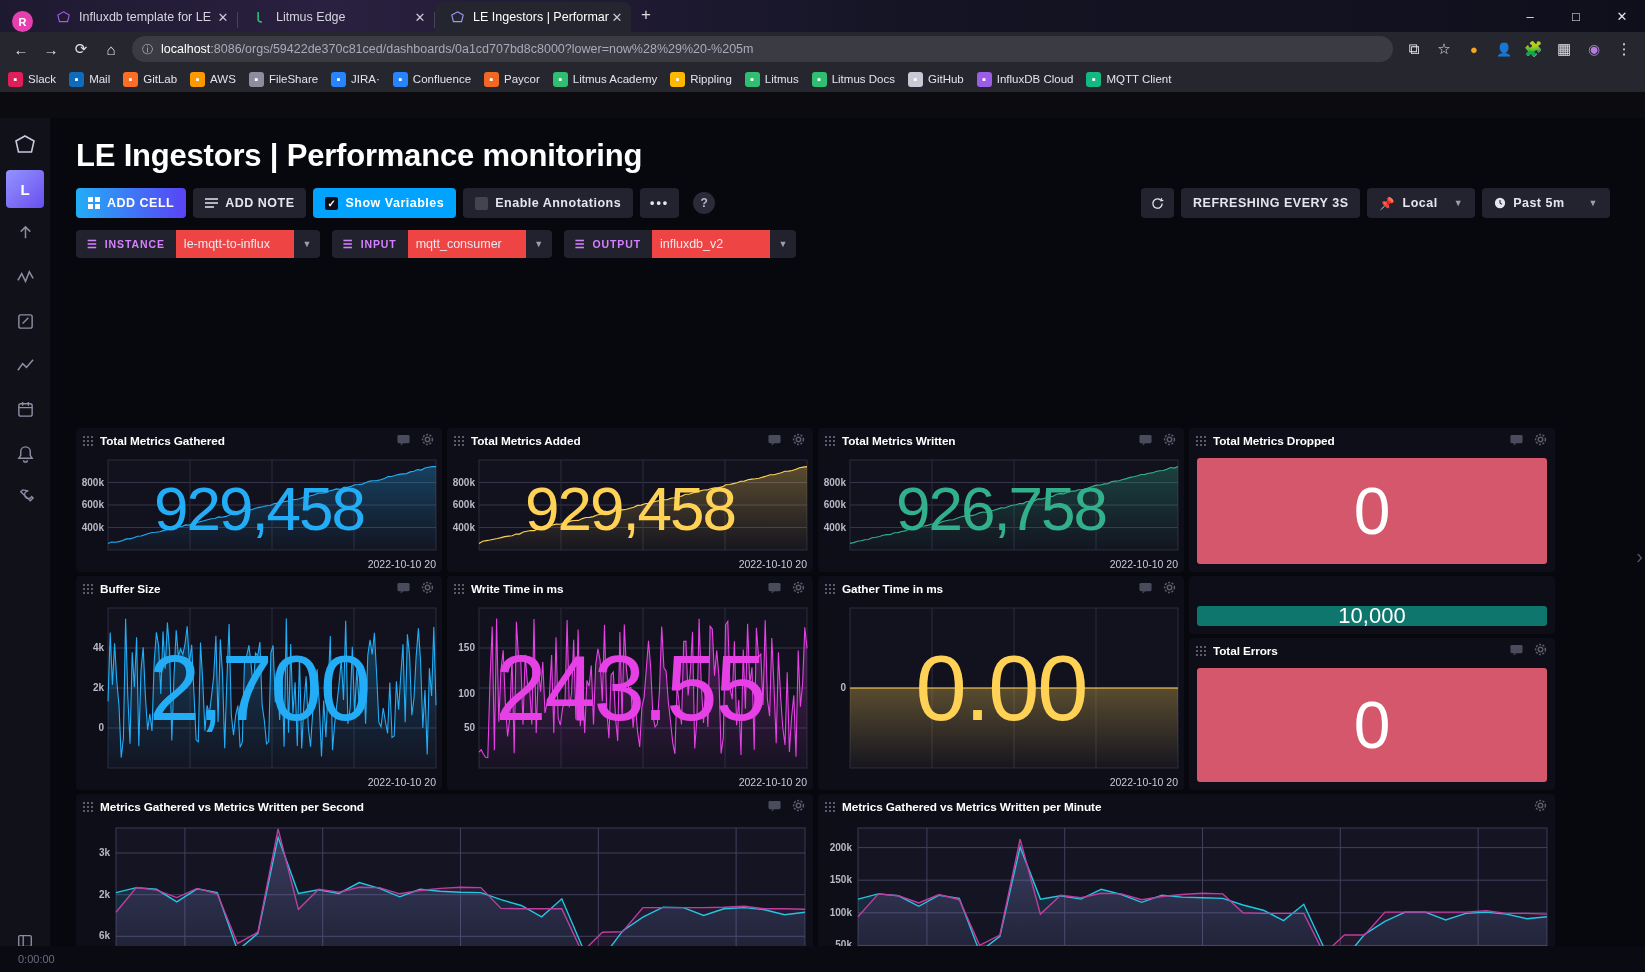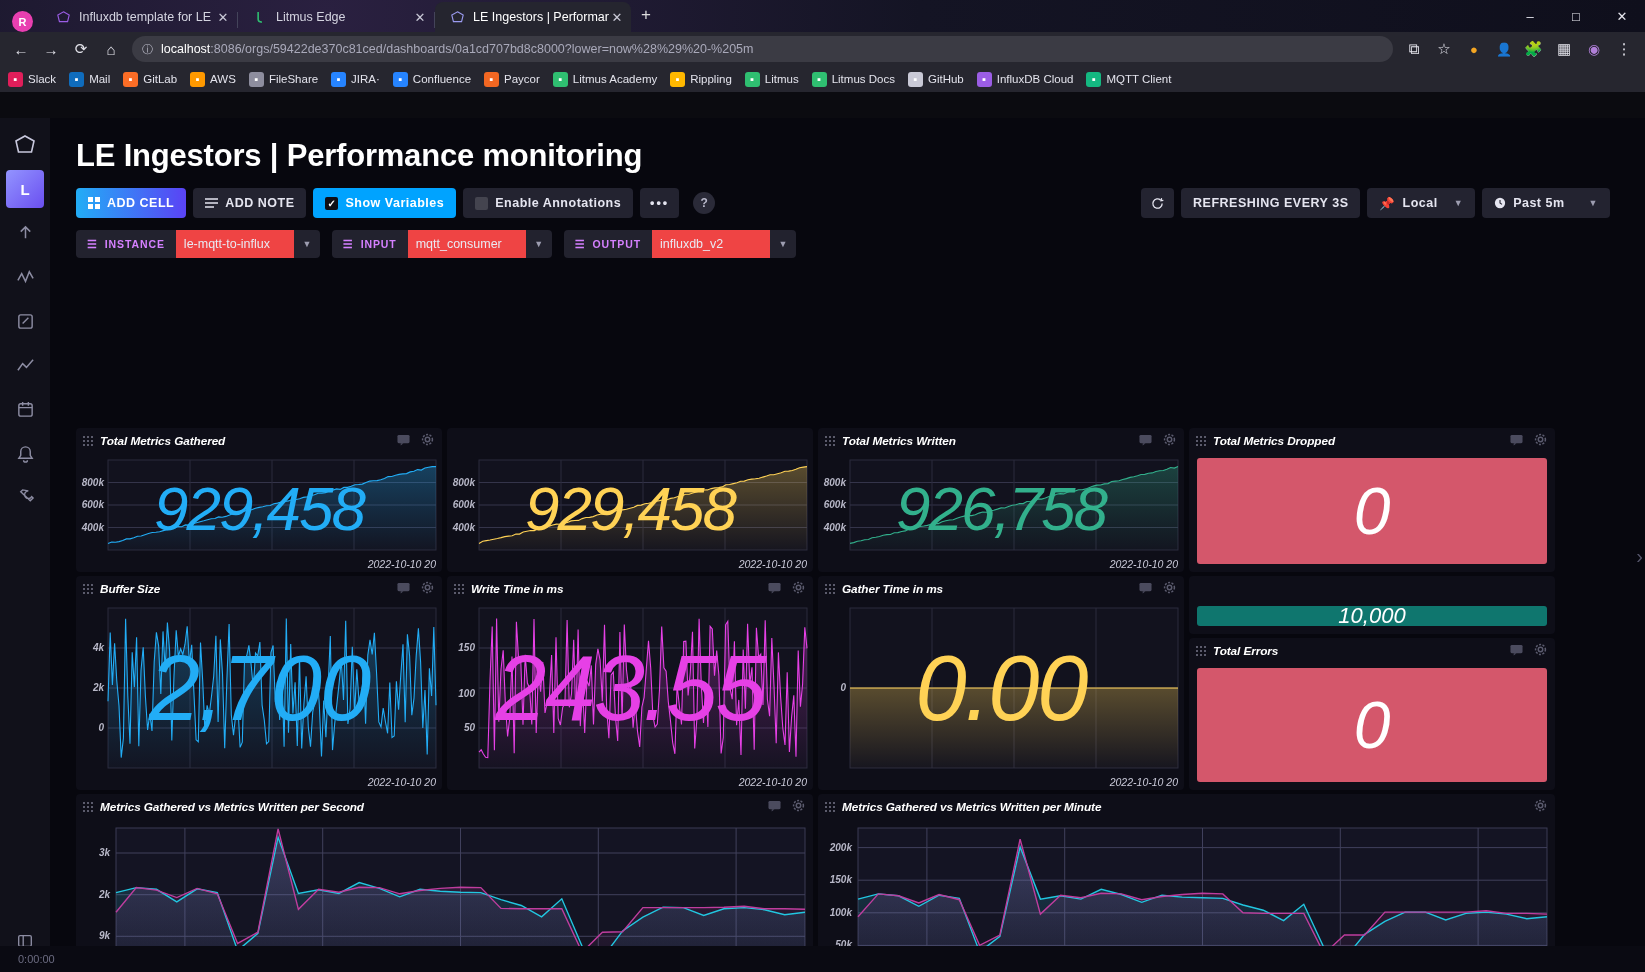--- a/index.html
+++ b/index.html
@@ -99,21 +99,21 @@
   .varvalue {
     height: 28px; background: #ef4444; display: flex; align-items: center;
     padding: 0 8px; color: #e9e9f2; font-size: 12.5px; width: 118px;
     overflow: hidden; white-space: nowrap;
   }
   .varcaret { height: 28px; width: 26px; background: #22222e; border-radius: 0 4px 4px 0;
     display: flex; align-items: center; justify-content: center; color: #9d9db0; font-size: 9px; }
 
   .grid { position: absolute; top: 310px; left: 26px; right: 22px; bottom: 0; }
 
-  .cell { position: absolute; background: #0e0e18; border-radius: 4px; overflow: hidden; font-style: italic; }
+  .cell { position: absolute; background: #0e0e18; border-radius: 4px; overflow: hidden; }
   .cellhead { height: 26px; display: flex; align-items: center; padding: 0 8px 0 6px; }
   .dragdots { width: 12px; height: 12px; margin-right: 6px; opacity: .55;
     background-image: radial-gradient(#9a9ab0 38%, transparent 40%);
     background-size: 4px 4px; }
   .celltitle { color: #fff; font-size: 11.8px; font-weight: bold; letter-spacing: -.1px; white-space: nowrap; }
   .cellicons { margin-left: auto; display: flex; align-items: center; gap: 11px; color: #555568; }
   .cellbody { position: absolute; top: 26px; left: 0; right: 0; bottom: 0; }
   .plotwrap { position: absolute; inset: 0; }
   .plotwrap svg { position: absolute; inset: 0; width: 100%; height: 100%; }
   .bignum { position: absolute; inset: 0; display: flex; align-items: center; justify-content: center;
@@ -457,20 +457,34 @@
                 </svg>
               </div>
               <div class="ytick" style="left: 0px; width: 28px; top: 22.5px;">800k</div>
               <div class="ytick" style="left: 0px; width: 28px; top: 45px;">600k</div>
               <div class="ytick" style="left: 0px; width: 28px; top: 67.5px;">400k</div>
               <div class="bignum" style="color: rgb(34, 173, 246); font-size: 62px; top: -10px;">929,458</div>
               <div class="xstamp">2022-10-10 20</div>
             </div>
           </div>
           <div class="cell" style="left: 371px; top: 0px; width: 366px; height: 144px;">
+            <div class="cellhead">
+              <span class="dragdots"></span>
+              <span class="celltitle">Total Metrics Added</span>
+              <span class="cellicons">
+                <span><svg width="13" height="12" viewBox="0 0 14 12">
+                    <rect x="0.5" y="0.5" width="13" height="9" rx="1.5" fill="#4b4b5e"></rect>
+                    <path d="M4 9.5 L4 12 L7 9.5z" fill="#4b4b5e"></path>
+                  </svg></span>
+                <span><svg width="13" height="13" viewBox="0 0 14 14">
+                    <circle cx="7" cy="7" r="2.4" fill="none" stroke="#5b5b6e" stroke-width="1.6"></circle>
+                    <circle cx="7" cy="7" r="5.3" fill="none" stroke="#5b5b6e" stroke-width="1.6" stroke-dasharray="2.2 1.6"></circle>
+                  </svg></span>
+              </span>
+            </div>
             <div class="cellbody">
               <div class="plotwrap">
                 <svg viewBox="0 0 366 118" preserveAspectRatio="none">
                   <defs>
                     <linearGradient id="g1" x1="0" y1="0" x2="0" y2="1">
                       <stop offset="0%" stop-color="#ffd255" stop-opacity="0.30"></stop>
                       <stop offset="100%" stop-color="#ffd255" stop-opacity="0.02"></stop>
                     </linearGradient>
                   </defs>
                   <rect x="32" y="6" width="328" height="90" fill="#12121e" stroke="#2b2b3c" stroke-width="1"></rect>
@@ -755,21 +769,21 @@
                   <g transform="translate(40,8)">
                     <path d="M0.0 64.6 L20.3 59.6 L40.5 61.3 L60.8 73.8 L81.1 60.8 L101.3 64.6 L121.6 122.5 L141.9 105.4 L162.1 9.2 L182.4 65.4 L202.6 61.7 L222.9 65.4 L243.2 54.6 L263.4 60.4 L283.7 68.8 L304.0 61.3 L324.2 63.3 L344.5 64.2 L364.8 64.6 L385.0 71.7 L405.3 77.5 L425.6 88.8 L445.8 70.8 L466.1 118.3 L486.4 130.0 L506.6 102.9 L526.9 89.2 L547.1 79.2 L567.4 79.6 L587.7 87.5 L607.9 80.8 L628.2 79.6 L648.5 81.7 L668.7 86.7 L689.0 84.2 L 689 150 L 0 150 Z" fill="url(#bg0_0)"></path>
                     <path d="M0.0 84.2 L20.3 59.6 L40.5 62.1 L60.8 69.6 L81.1 60.4 L101.3 65.8 L121.6 115.4 L141.9 104.2 L162.1 0.8 L182.4 81.3 L202.6 61.3 L222.9 64.2 L243.2 59.2 L263.4 59.6 L283.7 65.8 L304.0 62.5 L324.2 60.4 L344.5 59.2 L364.8 59.6 L385.0 80.4 L405.3 80.8 L425.6 80.8 L445.8 80.8 L466.1 124.2 L486.4 104.2 L506.6 103.8 L526.9 79.6 L547.1 79.6 L567.4 79.6 L587.7 79.6 L607.9 79.2 L628.2 78.3 L648.5 80.8 L668.7 80.8 L689.0 81.3 L 689 150 L 0 150 Z" fill="url(#bg0_1)"></path>
                     <path d="M0.0 64.6 L20.3 59.6 L40.5 61.3 L60.8 73.8 L81.1 60.8 L101.3 64.6 L121.6 122.5 L141.9 105.4 L162.1 9.2 L182.4 65.4 L202.6 61.7 L222.9 65.4 L243.2 54.6 L263.4 60.4 L283.7 68.8 L304.0 61.3 L324.2 63.3 L344.5 64.2 L364.8 64.6 L385.0 71.7 L405.3 77.5 L425.6 88.8 L445.8 70.8 L466.1 118.3 L486.4 130.0 L506.6 102.9 L526.9 89.2 L547.1 79.2 L567.4 79.6 L587.7 87.5 L607.9 80.8 L628.2 79.6 L648.5 81.7 L668.7 86.7 L689.0 84.2" fill="none" stroke="#22c6e0" stroke-width="1.4"></path>
                     <path d="M0.0 84.2 L20.3 59.6 L40.5 62.1 L60.8 69.6 L81.1 60.4 L101.3 65.8 L121.6 115.4 L141.9 104.2 L162.1 0.8 L182.4 81.3 L202.6 61.3 L222.9 64.2 L243.2 59.2 L263.4 59.6 L283.7 65.8 L304.0 62.5 L324.2 60.4 L344.5 59.2 L364.8 59.6 L385.0 80.4 L405.3 80.8 L425.6 80.8 L445.8 80.8 L466.1 124.2 L486.4 104.2 L506.6 103.8 L526.9 79.6 L547.1 79.6 L567.4 79.6 L587.7 79.6 L607.9 79.2 L628.2 78.3 L648.5 80.8 L668.7 80.8 L689.0 81.3" fill="none" stroke="#bf3d9e" stroke-width="1.4"></path>
                   </g>
                 </svg>
               </div>
               <div class="ytick" style="left: 0px; width: 34px; top: 27px;">3k</div>
               <div class="ytick" style="left: 0px; width: 34px; top: 68.6667px;">2k</div>
-              <div class="ytick" style="left: 0px; width: 34px; top: 110.333px;">9k</div>
+              <div class="ytick" style="left: 0px; width: 34px; top: 110.333px;">6k</div>
             </div>
           </div>
           <div class="cell" style="left: 742px; top: 366px; width: 737px; height: 214px;">
             <div class="cellhead">
               <span class="dragdots"></span>
               <span class="celltitle">Metrics Gathered vs Metrics Written per Minute</span>
               <span class="cellicons">
                 <span><svg width="13" height="13" viewBox="0 0 14 14">
                     <circle cx="7" cy="7" r="2.4" fill="none" stroke="#5b5b6e" stroke-width="1.6"></circle>
                     <circle cx="7" cy="7" r="5.3" fill="none" stroke="#5b5b6e" stroke-width="1.6" stroke-dasharray="2.2 1.6"></circle>

